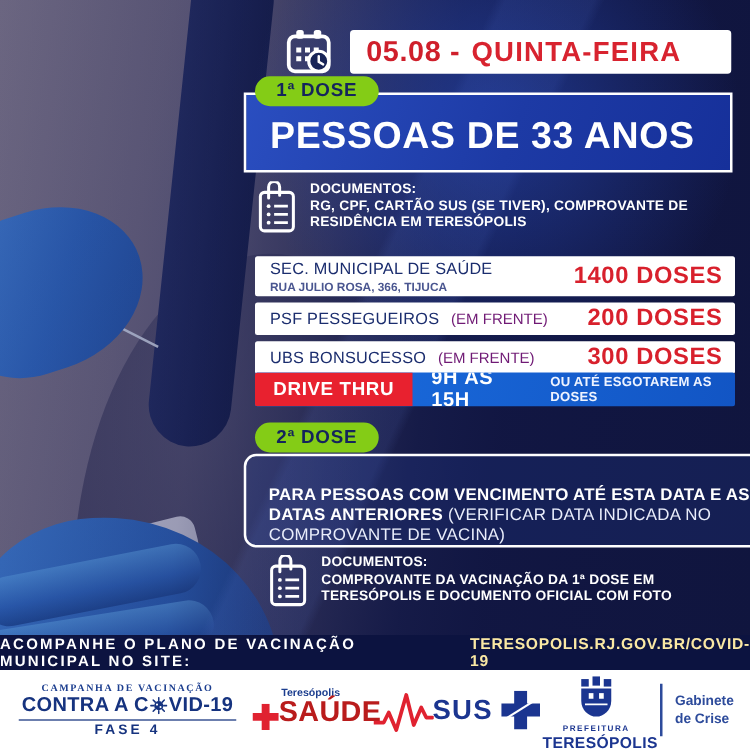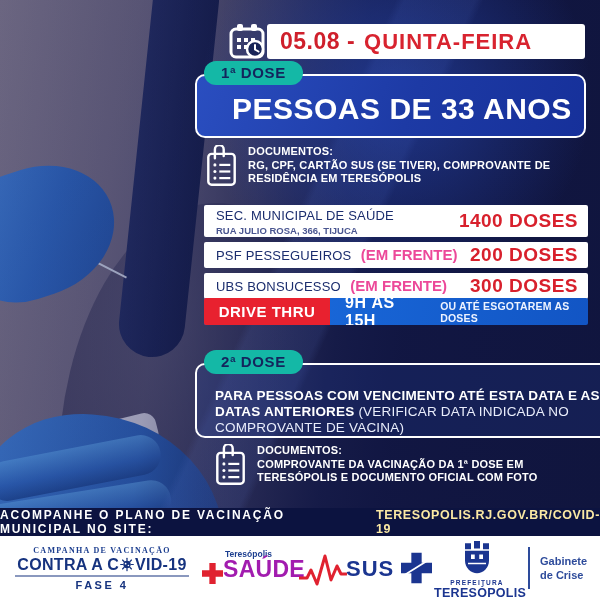--- a/index.html
+++ b/index.html
@@ -38,53 +38,53 @@
   .finger.f1 { left:-14px; top:448px; width:176px; transform:rotate(-11deg); position:absolute; }
   .finger.f2 { left:-18px; top:492px; width:190px; transform:rotate(-9deg); position:absolute; }
   .finger.f3 { left:-16px; top:538px; width:178px; transform:rotate(-6deg); position:absolute; }
   .photo-overlay { position:absolute; inset:0;
     background:
       radial-gradient(circle 280px at 66% 16%, rgba(45,85,210,0.50), rgba(45,85,210,0) 70%),
       linear-gradient(115deg, rgba(255,255,255,0) 45%, rgba(110,140,235,0.10) 46%, rgba(110,140,235,0.10) 54%, rgba(255,255,255,0) 55%),
       linear-gradient(96deg, rgba(22,30,82,0.22) 0%, rgba(22,30,82,0.34) 28%, rgba(20,27,76,0.62) 42%, rgba(18,24,70,0.93) 56%, rgba(17,22,66,0.99) 66%, rgba(16,21,62,1) 100%); }
 
   
-  .top-header { position:absolute; top:23px; left:228px; right:15px; height:37px; display:flex; align-items:center; gap:1px; z-index:5; }
+  .top-header { position:absolute; top:23px; left:228px; right:15px; height:37px; display:flex; align-items:center; gap:14px; z-index:5; }
   .cal-icon { flex:0 0 38px; height:37px; }
   .date-box { flex:1; height:35px; background:#ffffff; border-radius:3px; display:flex; align-items:center; padding:0 13px; gap:9px; }
   .date-label { font-size:23px; font-weight:800; color:#cf1f2b; letter-spacing:0.5px; }
   .day-label { font-size:22px; font-weight:600; color:#d8232f; letter-spacing:1px; }
 
   
-  .badge { position:absolute; background:#14b8a6; color:#14245c; font-weight:800; font-size:15px;
+  .badge { position:absolute; background:#84cc16; color:#14245c; font-weight:800; font-size:15px;
     padding:3px 17px 4px; border-radius:16px; letter-spacing:0.6px; z-index:6; }
   .badge1 { left:204px; top:61px; }
-  .badge2 { left:204px; top:350px; }
+  .badge2 { left:204px; top:338px; }
 
   .title-box { position:absolute; left:195px; top:74px; width:391px; height:64px; border:2px solid #ffffff;
-    border-radius:10px; background:linear-gradient(110deg,#2a4ec0 0%,#1d3aa5 55%,#16309a 100%); z-index:5;
-    display:flex; align-items:center;padding-left:16px; }
+    border-radius:0; background:linear-gradient(110deg,#2a4ec0 0%,#1d3aa5 55%,#16309a 100%); z-index:5;
+    display:flex; align-items:center; }
   .title-box .title { padding:6px 0 0 19px; font-size:30px; font-weight:800; color:#ffffff; letter-spacing:0.5px; }
 
   .docs { position:absolute; display:flex; gap:10px; z-index:5; }
   .docs1 { left:205px; top:145px; width:378px; }
   .docs2 { left:214px; top:444px; width:366px; }
   .docs svg { flex:0 0 33px; }
   .docs-text { font-size:11px; font-weight:700; color:#ffffff; line-height:13.5px; letter-spacing:0.2px; }
   .docs-label { display:block; }
 
   
   .rows { position:absolute; left:204px; top:205px; width:384px; z-index:5; }
   .row { background:#ffffff; border-radius:2px; margin-bottom:5px; display:flex; align-items:center;
     justify-content:space-between; padding:0 10px 0 12px; }
   .row.tall { height:32px; }
   .row.short { height:26px; }
   .loc-name { font-size:13px; font-weight:400; color:#1b2d6e; letter-spacing:0.2px; }
   .loc-detail-block { display:block; font-size:9.5px; font-weight:600; color:#4a5690; margin-top:1px; }
-  .loc-detail-inline { font-size:15px; font-weight:700; color:#ec4899; margin-left:5px; }
+  .loc-detail-inline { font-size:12px; font-weight:400; color:#701a75; margin-left:5px; }
   .doses { font-size:19px; font-weight:800; color:#d8202c; letter-spacing:0.5px; white-space:nowrap; }
 
   .drive { position:absolute; left:204px; top:298px; width:384px; height:27px; display:flex; align-items:stretch;
     background:linear-gradient(100deg,#1b6ee0,#1255c4); border-radius:2px; overflow:hidden; z-index:5; }
   .drive-label { flex:0 0 126px; background:#e8212f; color:#ffffff; font-size:15px; font-weight:800;
     letter-spacing:0.5px; display:flex; align-items:center; justify-content:center; }
   .drive-hours { color:#ffffff; font-size:16px; font-weight:800; letter-spacing:0.5px; display:flex; align-items:center; margin-left:15px; }
   .drive-note { color:#eef3ff; font-size:10.5px; font-weight:600; letter-spacing:0.2px; display:flex; align-items:center; margin-left:21px; }
 
   
@@ -104,21 +104,21 @@
   .footer { position:absolute; left:0; top:536px; width:600px; height:64px; background:#ffffff; z-index:6; }
   .campaign { position:absolute; left:12px; top:50%; transform:translateY(-50%); width:180px; text-align:center; }
   .camp-line1 { font-size:8px; letter-spacing:1.3px; font-weight:700; color:#1c3e8f;font-family:Liberation Serif, serif; }
   .camp-line2 { display:inline-flex; align-items:center; gap:1px; font-size:16px; font-weight:800; color:#16337f;
     border-bottom:1.5px solid #16337f; padding:1px 2px 2px; letter-spacing:0.3px; }
   .camp-line3 { font-size:11px; font-weight:800; letter-spacing:2.5px; color:#16337f; margin-top:2px; }
 
   .saude { position:absolute; left:202px; top:13px; width:150px; height:40px; }
   .saude-plus { position:absolute; left:0; bottom:5px; }
   .saude-top { position:absolute; left:23px; top:0; font-size:8.5px; font-weight:800; color:#1c3e8f; }
-  .saude-main { position:absolute; left:21px; top:7px; font-size:23px; font-weight:800; color:#a21caf; letter-spacing:0.3px;text-align:right; }
+  .saude-main { position:absolute; left:21px; top:7px; font-size:23px; font-weight:800; color:#b91c1c; letter-spacing:0.3px;text-align:right; }
   .saude-ekg { position:absolute; left:97px; bottom:1px; }
 
   .sus { position:absolute; left:346px; top:50%; transform:translateY(-50%); display:flex; align-items:center; gap:7px; }
   .sus-label { font-size:22px; font-weight:800; color:#1b3590; letter-spacing:1px; }
 
   .pref { position:absolute; left:434px; top:5px; width:86px; text-align:center; }
   .pref-line1 { font-size:6.5px; letter-spacing:1.2px; font-weight:700; color:#1b3590; margin-top:1px; }
   .pref-line2 { font-size:12.5px; font-weight:800; color:#1b3590; letter-spacing:0.3px; }
 
   .foot-divider { position:absolute; left:528px; top:11px; width:1.5px; height:42px; background:#2d4b9b; }

